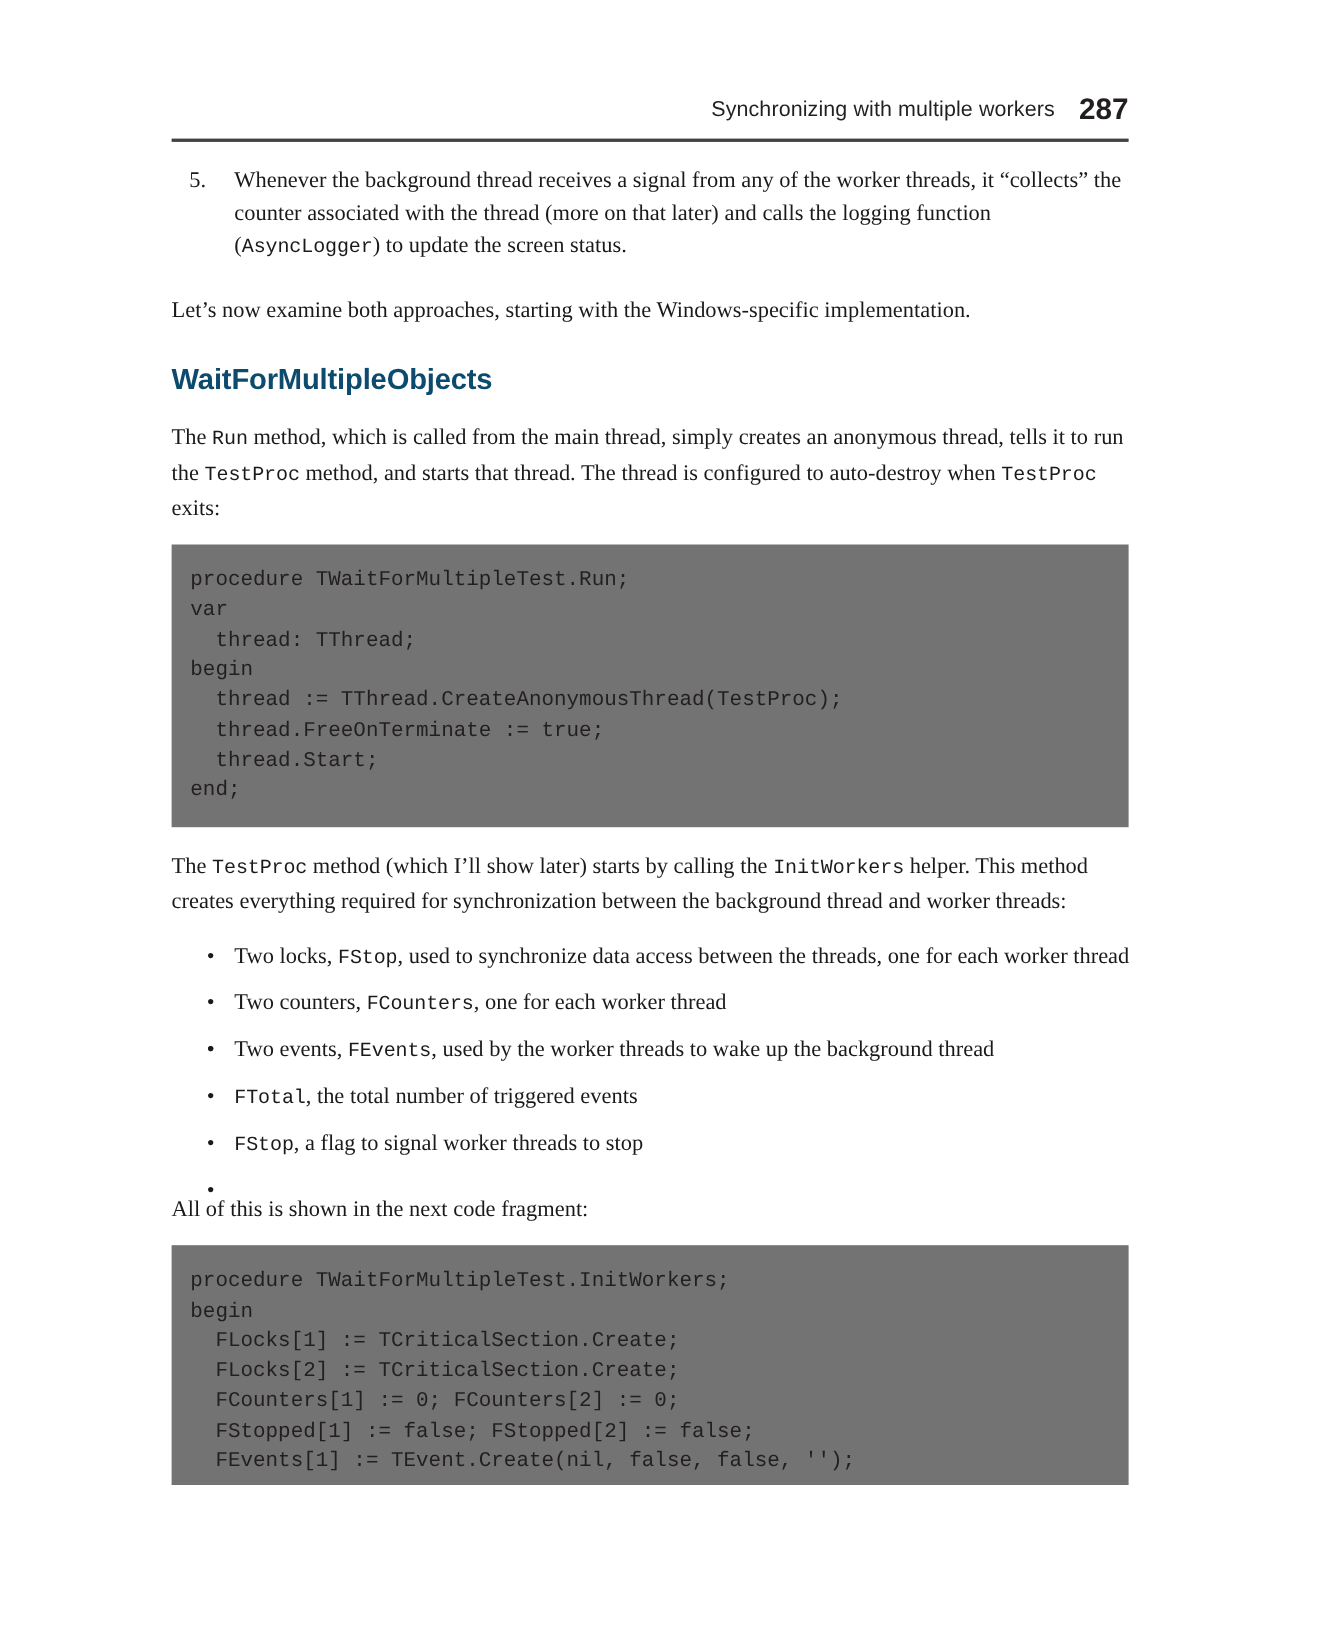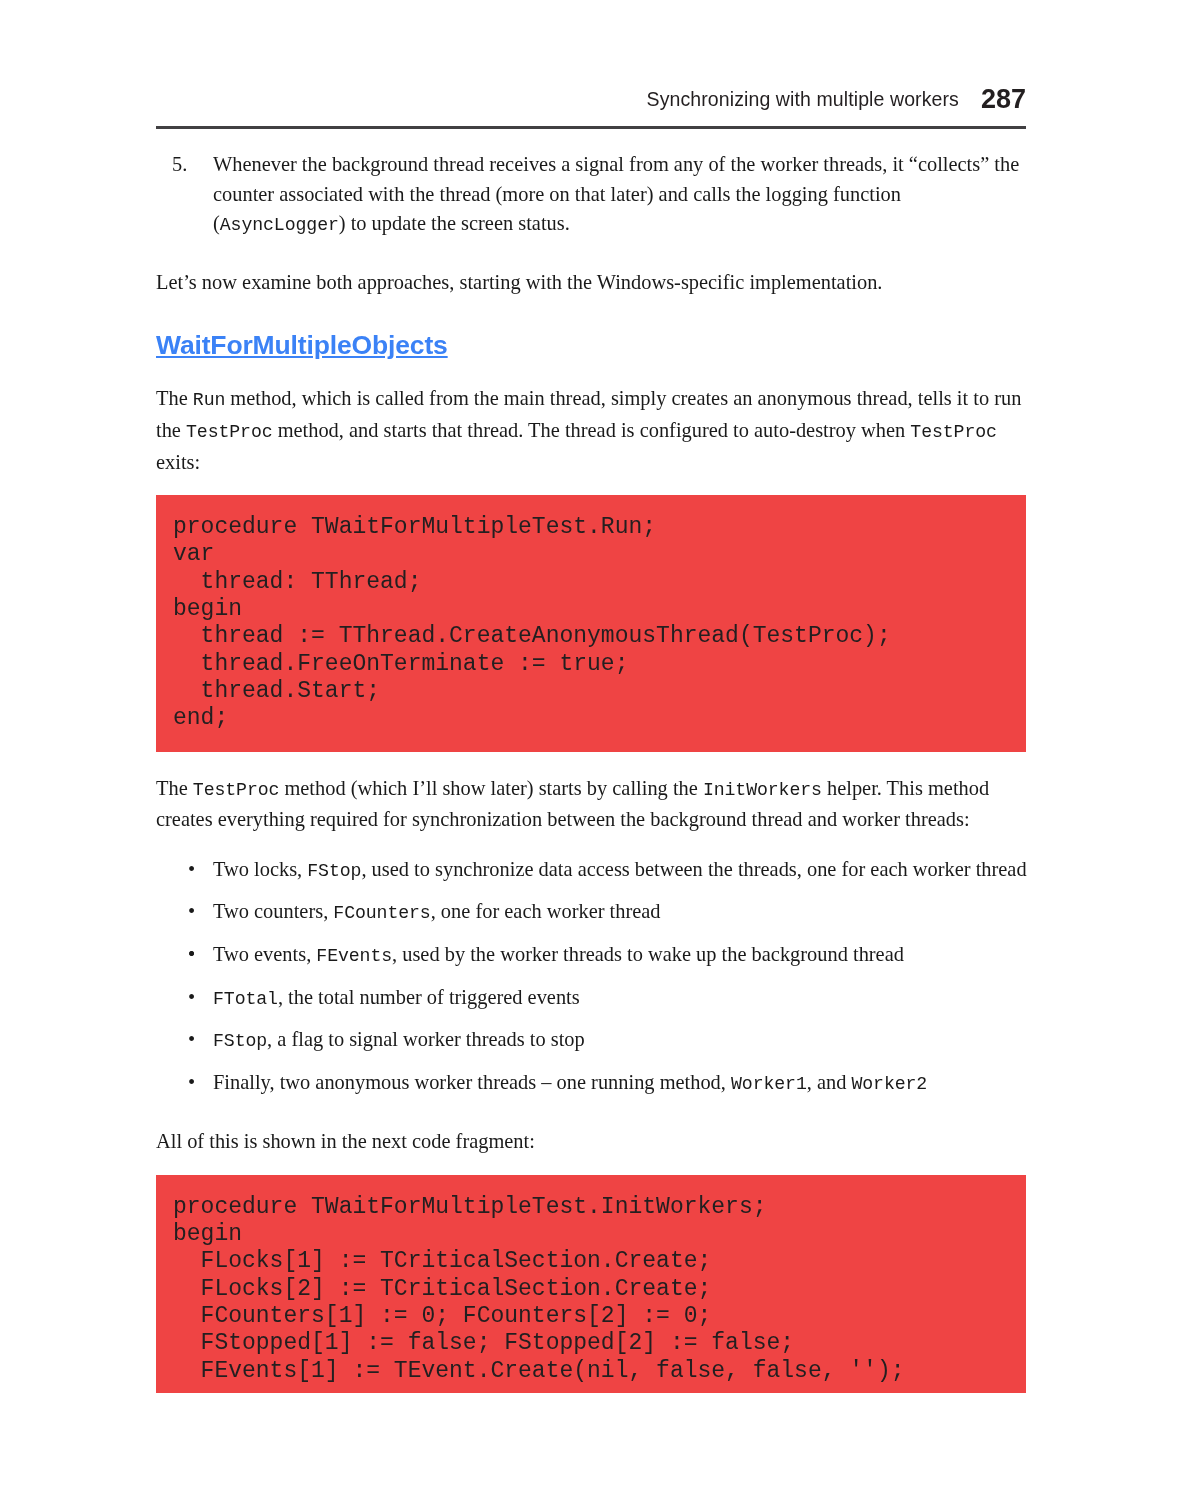--- a/index.html
+++ b/index.html
@@ -118,35 +118,34 @@
     top: 0;
     font-size: 20.4px;
     line-height: 29.6px;
     color: #1a1a1a;
   }
 
   h2.section-heading {
     font-family: "Liberation Sans", "DejaVu Sans", sans-serif;
     font-size: 26.5px;
     font-weight: 700;
-    color: #3b82f6;
+    color: #0c4a6e;
     letter-spacing: -0.15px;
     margin: 0;
     line-height: 32px;
-    text-decoration: underline;
   }
 
   pre.code-block {
-    background: #ef4444;
+    background: #737373;
     margin: 0;
     padding: 19px 0 19px 17px;
     width: 870px;
     box-sizing: border-box;
     font-family: "Liberation Mono", "DejaVu Sans Mono", monospace;
-    font-size: 23px;
+    font-size: 19px;
     line-height: 27.3px;
     color: #231f20;
     white-space: pre;
     overflow: hidden;
   }
   pre.code-block.clipped {
     padding-bottom: 8px;
   }
 
   
@@ -227,21 +226,20 @@
       <li>
         <span class="bullet">•</span>
         <span class="li-text"><code class="mono">FTotal</code>, the total number of triggered events</span>
       </li>
       <li>
         <span class="bullet">•</span>
         <span class="li-text"><code class="mono">FStop</code>, a flag to signal worker threads to stop</span>
       </li>
       <li>
         <span class="bullet">•</span>
-        <span class="li-text">Finally, two anonymous worker threads – one running method, <code class="mono">Worker1</code>, and <code class="mono">Worker2</code></span>
       </li>
     </ul>
 
     <div class="sp-after-bullets"></div>
 
     <p class="body-text">All of this is shown in the next code fragment:</p>
 
     <div class="sp-after-para4"></div>
 
     <pre class="code-block clipped">procedure TWaitForMultipleTest.InitWorkers;

